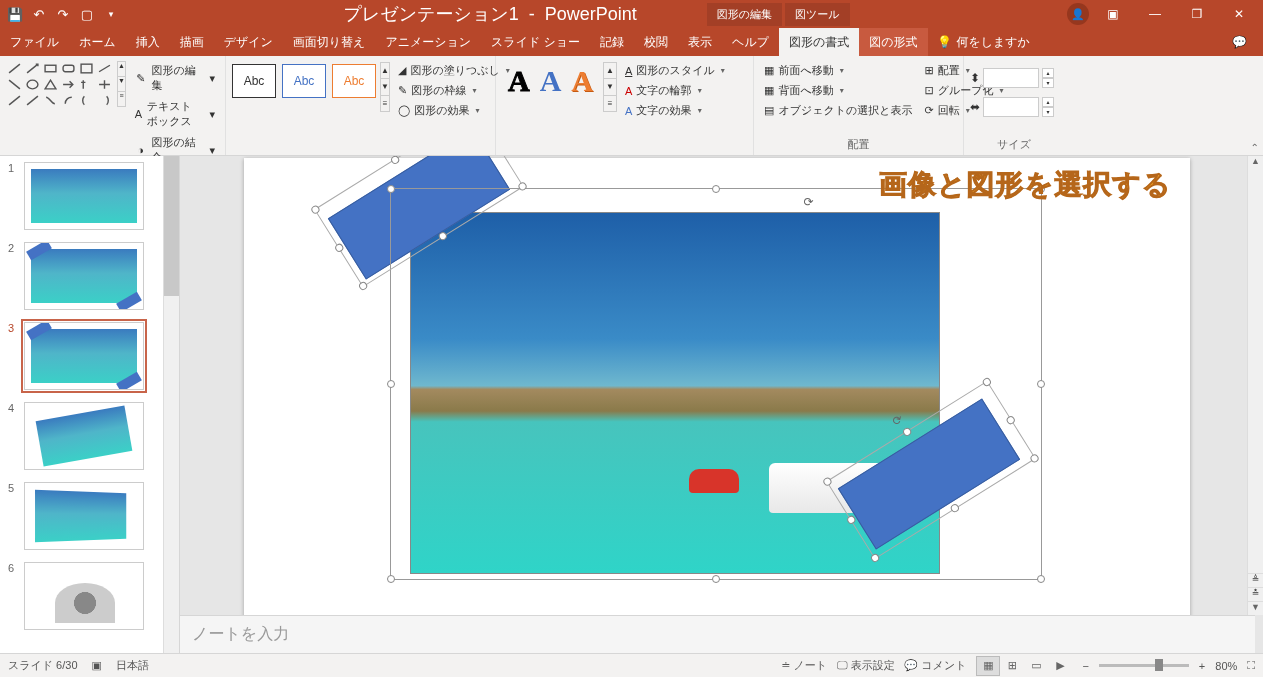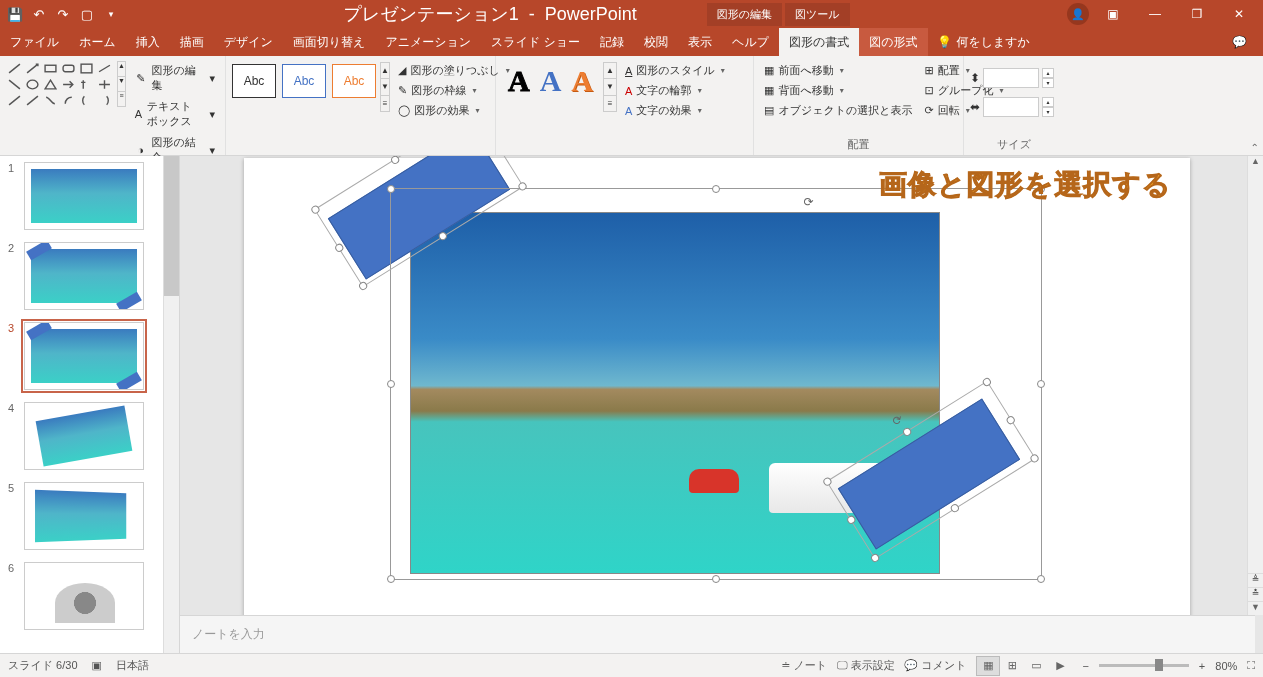--- a/index.html
+++ b/index.html
@@ -87,21 +87,21 @@
 .photo::before { content:""; position:absolute; right:30px; bottom:60px; width:140px; height:50px; background:linear-gradient(#fff,#e8e8e8); border-radius:6px 30px 4px 4px; }
 .photo::after { content:""; position:absolute; right:200px; bottom:80px; width:50px; height:24px; background:#d8342a; border-radius:10px 10px 4px 4px; }
 .tape { position:absolute; background:#4472c4; border:1px solid #385d9e; }
 .tape1 { left:90px; top:10px; width:170px; height:72px; transform:rotate(-32deg); }
 .tape2 { left:600px; top:280px; width:170px; height:72px; transform:rotate(-32deg); }
 .sel-box { position:absolute; border:1px solid #999; }
 .handle { position:absolute; width:8px; height:8px; background:#fff; border:1px solid #888; border-radius:50%; margin:-4px; }
 .rot-handle { position:absolute; width:14px; height:14px; left:50%; top:-22px; margin-left:-7px; font-size:12px; color:#666; }
 .overlay-text { position:absolute; right:18px; top:8px; font-size:28px; font-weight:800; color:#f5a623; -webkit-text-stroke:1px #b5661a; font-family:"Yu Gothic",sans-serif; letter-spacing:1px; }
 
-.notes-bar { height:38px; background:#f5f5f5; border-top:1px solid #d6d6d6; display:flex; align-items:center; padding:0 12px; color:#999; font-size:12px; margin-right:8px; }
+.notes-bar { height:38px; background:#f5f5f5; border-top:1px solid #d6d6d6; display:flex; align-items:center; padding:0 12px; color:#999; font-size:16px; margin-right:8px; }
 
 
 .statusbar { position:absolute; bottom:0; left:0; right:0; height:24px; background:#f3f2f1; border-top:1px solid #d6d6d6; display:flex; align-items:center; font-size:11px; color:#555; padding:0 8px; }
 .status-left { display:flex; gap:14px; align-items:center; }
 .status-right { margin-left:auto; display:flex; align-items:center; gap:10px; }
 .view-btns { display:flex; }
 .view-btn { width:24px; height:20px; border:1px solid transparent; display:flex; align-items:center; justify-content:center; font-size:11px; color:#666; }
 .view-btn.active { background:#ddd; border-color:#bbb; }
 .zoom-slider { width:90px; height:3px; background:#bbb; position:relative; }
 .zoom-slider::before,.zoom-slider::after { content:""; position:absolute; width:8px; height:8px; top:-3px; }

